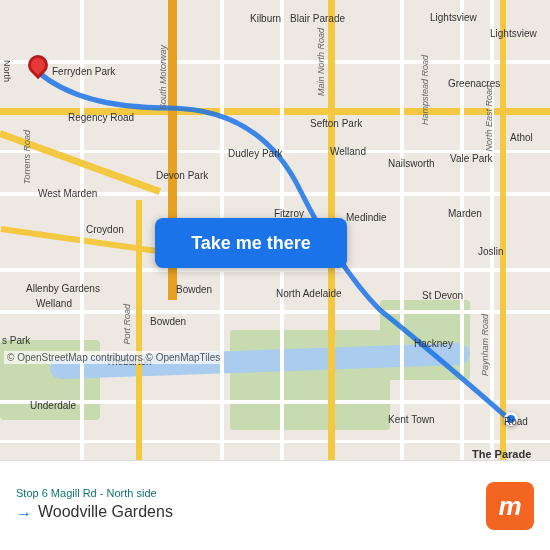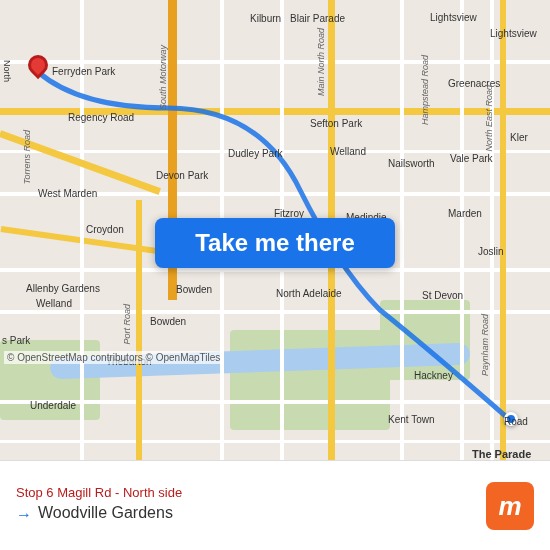--- a/index.html
+++ b/index.html
@@ -46,27 +46,27 @@
       position: absolute;
       background: #aaccee;
       border-radius: 20px;
     }
 
     
     #take-me-there-btn {
       position: absolute;
       top: 218px;
       left: 155px;
-      width: 240px;
+      width: 192px;
       height: 50px;
       background: #1a73e8;
       color: white;
       border: none;
       border-radius: 8px;
-      font-size: 24px;
+      font-size: 18px;
       font-weight: bold;
       cursor: pointer;
       display: flex;
       align-items: center;
       justify-content: center;
       box-shadow: 0 2px 8px rgba(0,0,0,0.3);
     }
 
     
     .location-pin {
@@ -231,41 +231,41 @@
 
   <span class="map-label" style="left:430px; top:12px;">Lightsview</span>
   <span class="map-label" style="left:474px; top:28px;margin-left:16px;">Lightsview</span>
   <span class="map-label" style="left:238px; top:13px;padding-left:12px;">Kilburn</span>
   <span class="map-label" style="left:290px; top:13px;">Blair Parade</span>
   <span class="map-label" style="left:52px; top:66px;">Ferryden Park</span>
   <span class="map-label" style="left:68px; top:112px;">Regency Road</span>
   <span class="map-label" style="left:2px; top:60px; writing-mode: vertical-rl; font-size:9px;">North</span>
   <span class="map-label" style="left:310px; top:118px;">Sefton Park</span>
   <span class="map-label" style="left:448px; top:78px;">Greenacres</span>
-  <span class="map-label" style="left:510px; top:132px;">Kler</span>
+  <span class="map-label" style="left:510px; top:132px;">Athol</span>
   <span class="map-label" style="left:228px; top:148px;">Dudley Park</span>
   <span class="map-label" style="left:330px; top:146px;">Welland</span>
   <span class="map-label" style="left:388px; top:158px;">Nailsworth</span>
   <span class="map-label" style="left:450px; top:153px;">Vale Park</span>
   <span class="map-label" style="left:156px; top:170px;">Devon Park</span>
   <span class="map-label" style="left:38px; top:188px;">West Marden</span>
   <span class="map-label" style="left:274px; top:208px;">Fitzroy</span>
   <span class="map-label" style="left:346px; top:212px;">Medindie</span>
   <span class="map-label" style="left:448px; top:208px;">Marden</span>
   <span class="map-label" style="left:86px; top:224px;">Croydon</span>
   <span class="map-label" style="left:176px; top:244px;">Brompton</span>
   <span class="map-label" style="left:478px; top:246px;">Joslin</span>
   <span class="map-label" style="left:26px; top:283px;">Allenby Gardens</span>
   <span class="map-label" style="left:36px; top:298px;">Welland</span>
   <span class="map-label" style="left:176px; top:284px;">Bowden</span>
   <span class="map-label" style="left:276px; top:288px;">North Adelaide</span>
   <span class="map-label" style="left:422px; top:290px;">St Devon</span>
   <span class="map-label" style="left:2px; top:335px;">s Park</span>
   <span class="map-label" style="left:150px; top:316px;">Bowden</span>
-  <span class="map-label" style="left:414px; top:338px;margin-top:32px;">Hackney</span>
+  <span class="map-label" style="left:414px; top:338px;">Hackney</span>
   <span class="map-label" style="left:106px; top:356px;">Thebarton</span>
   <span class="map-label" style="left:30px; top:400px;">Underdale</span>
   <span class="map-label" style="left:388px; top:414px;">Kent Town</span>
   <span class="map-label" style="left:472px; top:448px; font-size:11px; font-weight:bold;">The Parade</span>
   <span class="map-label" style="left:504px; top:416px;">Road</span>
   <span class="map-label map-label-road" style="left:480px; top:314px; writing-mode:vertical-rl; transform:rotate(180deg); font-size:9px;">Paynham Road</span>
   <span class="map-label map-label-road" style="left:122px; top:304px; writing-mode:vertical-rl; transform:rotate(180deg); font-size:9px;">Port Road</span>
   <span class="map-label map-label-road" style="left:316px; top:28px; writing-mode:vertical-rl; transform:rotate(180deg); font-size:9px;">Main North Road</span>
   <span class="map-label map-label-road" style="left:484px; top:85px; writing-mode:vertical-rl; transform:rotate(180deg); font-size:9px;">North East Road</span>
   <span class="map-label map-label-road" style="left:420px; top:55px; writing-mode:vertical-rl; transform:rotate(180deg); font-size:9px;">Hampstead Road</span>
@@ -273,21 +273,21 @@
   <span class="map-label map-label-road" style="left:22px; top:130px; writing-mode:vertical-rl; transform:rotate(180deg); font-size:9px;">Torrens Road</span>
 
   <button id="take-me-there-btn">Take me there</button>
 
   <div class="attribution">© OpenStreetMap contributors © OpenMapTiles</div>
 </div>
 
 <div id="bottom-bar">
   <div class="bottom-left">
     <div class="bottom-route-row">
-      <span style="font-size:13px; color:#b91c1c; font-weight:500;">Stop 6 Magill Rd - North side</span>
+      <span style="font-size:11px; color:#0f766e; font-weight:500;">Stop 6 Magill Rd - North side</span>
     </div>
     <div style="display:flex; align-items:center; margin:4px 0;">
       <span style="font-size:16px; color:#1a73e8; margin-right:6px;">→</span>
       <span style="font-size:16px; color:#333; font-weight:500;">Woodville Gardens</span>
     </div>
   </div>
   <div class="moovit-logo">
     <span class="moovit-m">m</span>
   </div>
 </div>

